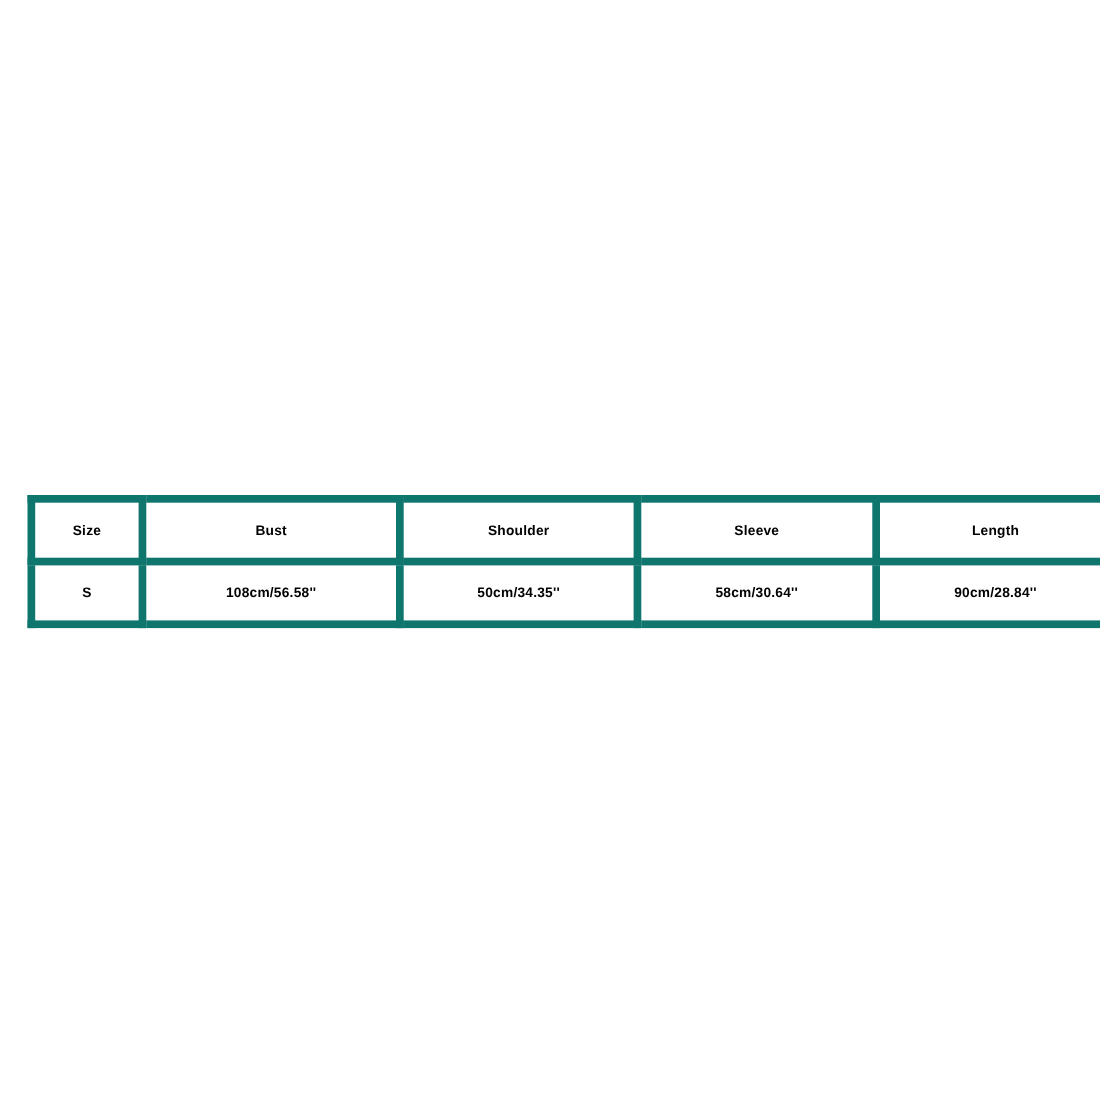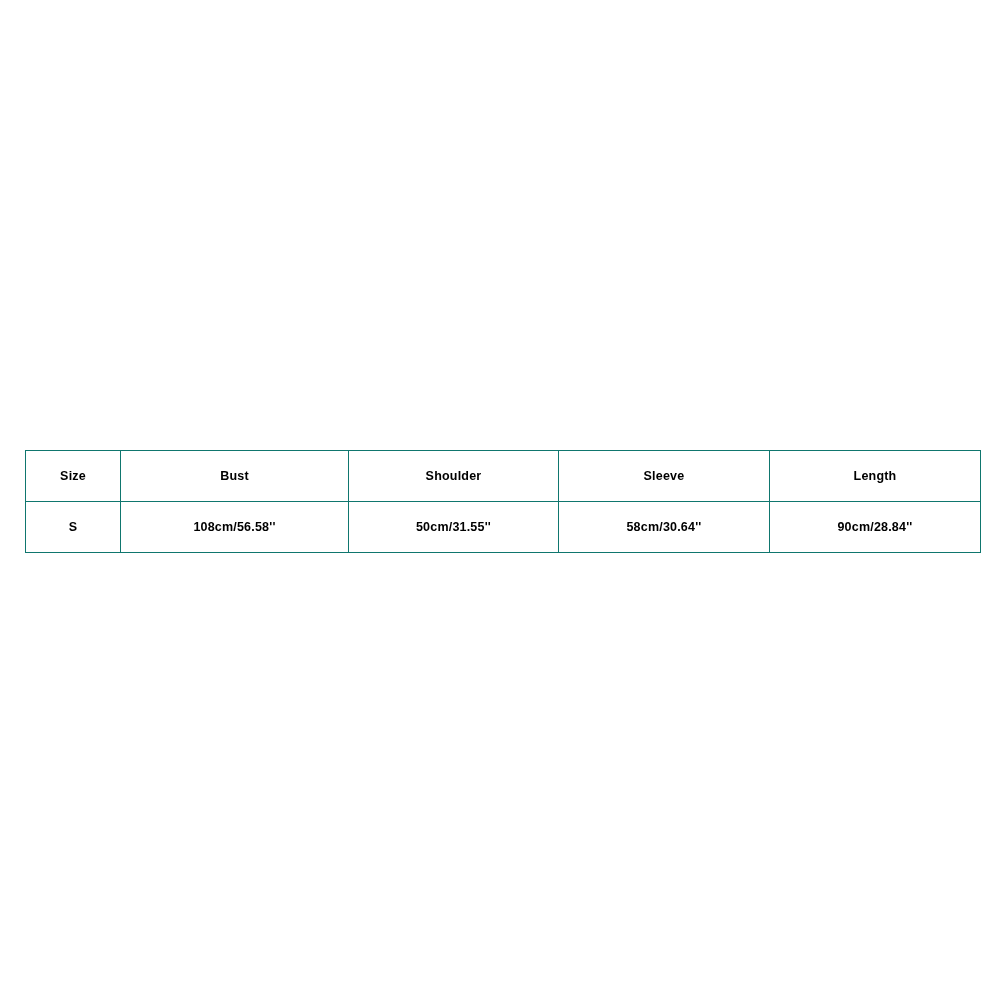--- a/index.html
+++ b/index.html
@@ -18,21 +18,21 @@
   .size-chart {
     position: absolute;
     left: 25px;
     top: 450px;
     width: 950px;
     border-collapse: collapse;
     table-layout: fixed;
   }
   .size-chart td,
   .size-chart th {
-    border: 1px solid #0f766e;
+    border: 7px solid #0f766e;
     text-align: center;
     vertical-align: middle;
     font-size: 12.5px;
     font-weight: bold;
     padding: 0;
     height: 50px;
     letter-spacing: 0.2px;
   }
   .col-size { width: 94px; }
   .col-bust { width: 227px; }
@@ -50,18 +50,18 @@
       <th class="col-bust">Bust</th>
       <th class="col-shoulder">Shoulder</th>
       <th class="col-sleeve">Sleeve</th>
       <th class="col-length">Length</th>
     </tr>
   </thead>
   <tbody>
     <tr>
       <td>S</td>
       <td>108cm/56.58''</td>
-      <td>50cm/31.55''</td>
+      <td>50cm/34.35''</td>
       <td>58cm/30.64''</td>
       <td>90cm/28.84''</td>
     </tr>
   </tbody>
 </table>
 
 </body></html>

